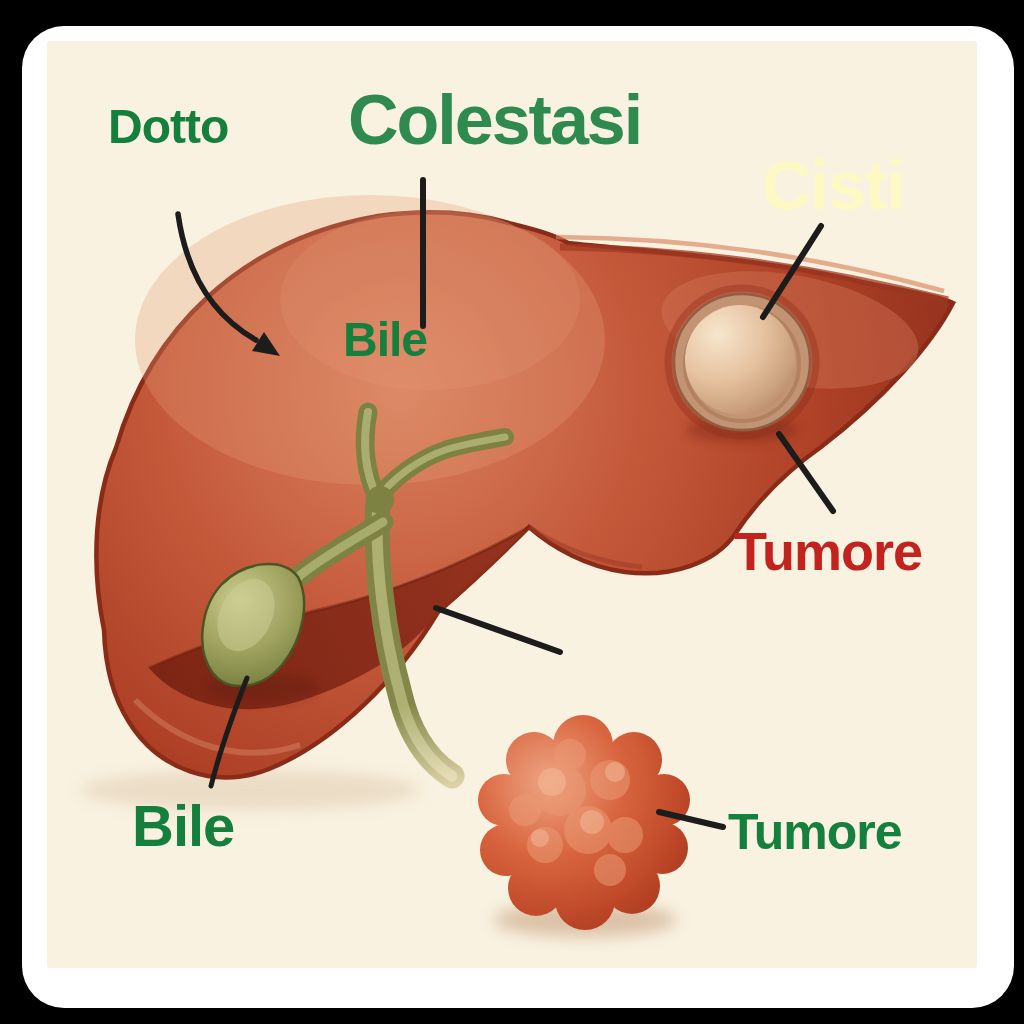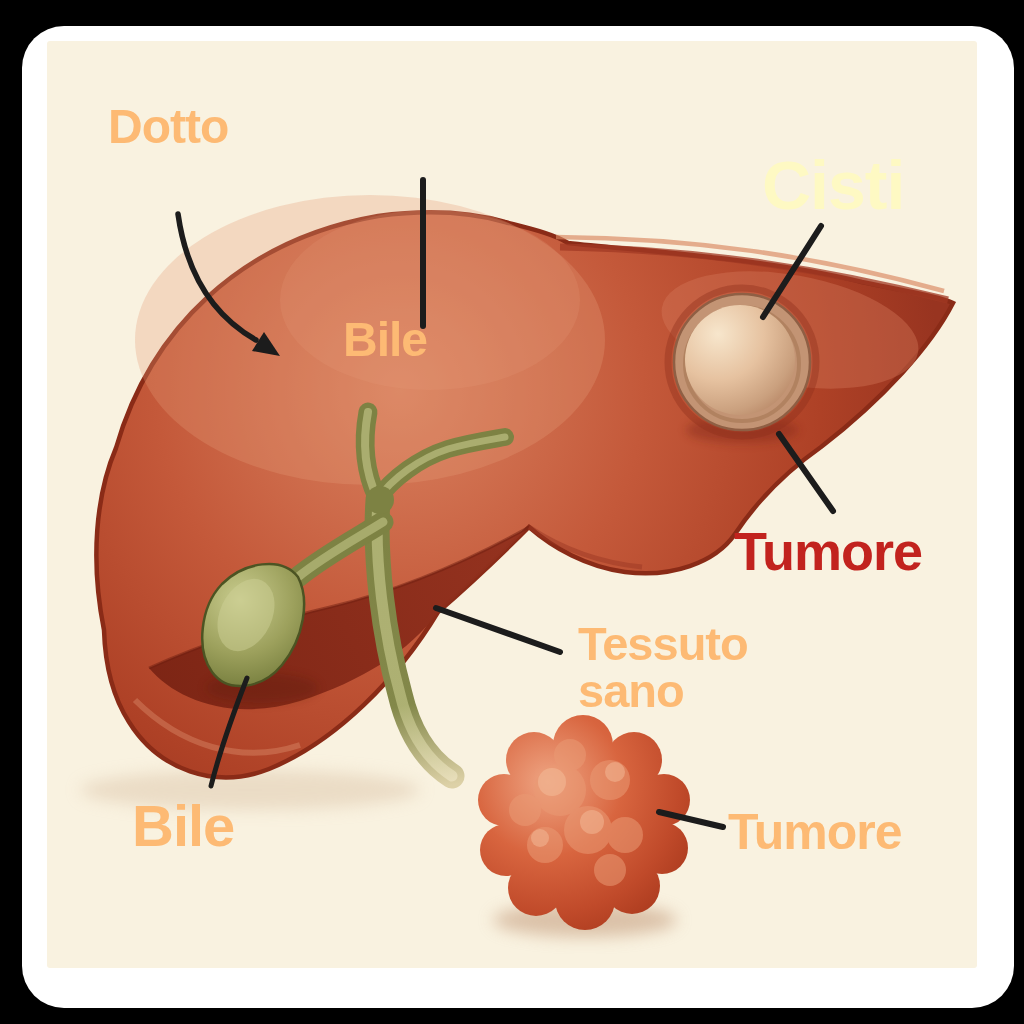--- a/index.html
+++ b/index.html
@@ -3,21 +3,21 @@
 <meta charset="utf-8">
 <style>
   html,body{margin:0;padding:0;background:#000;}
   .page{position:relative;width:1024px;height:1024px;background:#000;overflow:hidden;
         font-family:"Liberation Sans","DejaVu Sans",sans-serif;}
   .card{position:absolute;left:22px;top:26px;width:992px;height:982px;
         background:#ffffff;border-radius:42px;}
   .canvas{position:absolute;left:47px;top:41px;width:930px;height:927px;
         background:#f9f2e0;border-radius:3px;}
   svg.scene{position:absolute;left:0;top:0;width:1024px;height:1024px;}
-  .lbl{position:absolute;font-weight:bold;color:#fdba74;white-space:nowrap;
+  .lbl{position:absolute;font-weight:bold;color:#15803d;white-space:nowrap;
        letter-spacing:-1px;z-index:5;}
   .lbl div{line-height:inherit;}
   .lbl-dotto{left:108px;top:102px;font-size:48px;line-height:49px;}
   .lbl-colestasi{left:348px;top:80px;font-size:70px;color:#2e8a4e;letter-spacing:-2px;}
   .lbl-cisti{left:762px;top:146px;font-size:68px;color:#fef9c3;}
   .lbl-bilestagnante{left:385px;top:315px;font-size:48px;line-height:49px;
        text-align:center;transform:translateX(-50%);}
   .lbl-tumore-sup{left:734px;top:520px;font-size:54px;color:#c2231e;}
   .lbl-tessuto{left:578px;top:620px;font-size:47px;line-height:47px;}
   .lbl-bile{left:132px;top:792px;font-size:58px;}
@@ -165,24 +165,21 @@
       <path d="M 779,434 L 833,511" stroke-width="6"></path>
       <path d="M 436,608 L 560,652" stroke-width="6"></path>
       <path d="M 247,678 C 233,714 220,750 211,786" stroke-width="5"></path>
       <path d="M 659,812 L 723,827" stroke-width="6"></path>
     </g>
   </svg>
 
   <div class="lbl lbl-dotto">
     <div>Dotto</div>
   </div>
+  <div class="lbl lbl-colestasi">Colestasi</div>
   <div class="lbl lbl-cisti">Cisti</div>
   <div class="lbl lbl-bilestagnante">
     <div>Bile</div>
   </div>
   <div class="lbl lbl-tumore-sup">Tumore</div>
-  <div class="lbl lbl-tessuto">
-    <div>Tessuto</div>
-    <div>sano</div>
-  </div>
   <div class="lbl lbl-bile">Bile</div>
   <div class="lbl lbl-tumore-inf">Tumore</div>
 </div>
 
 </body></html>

